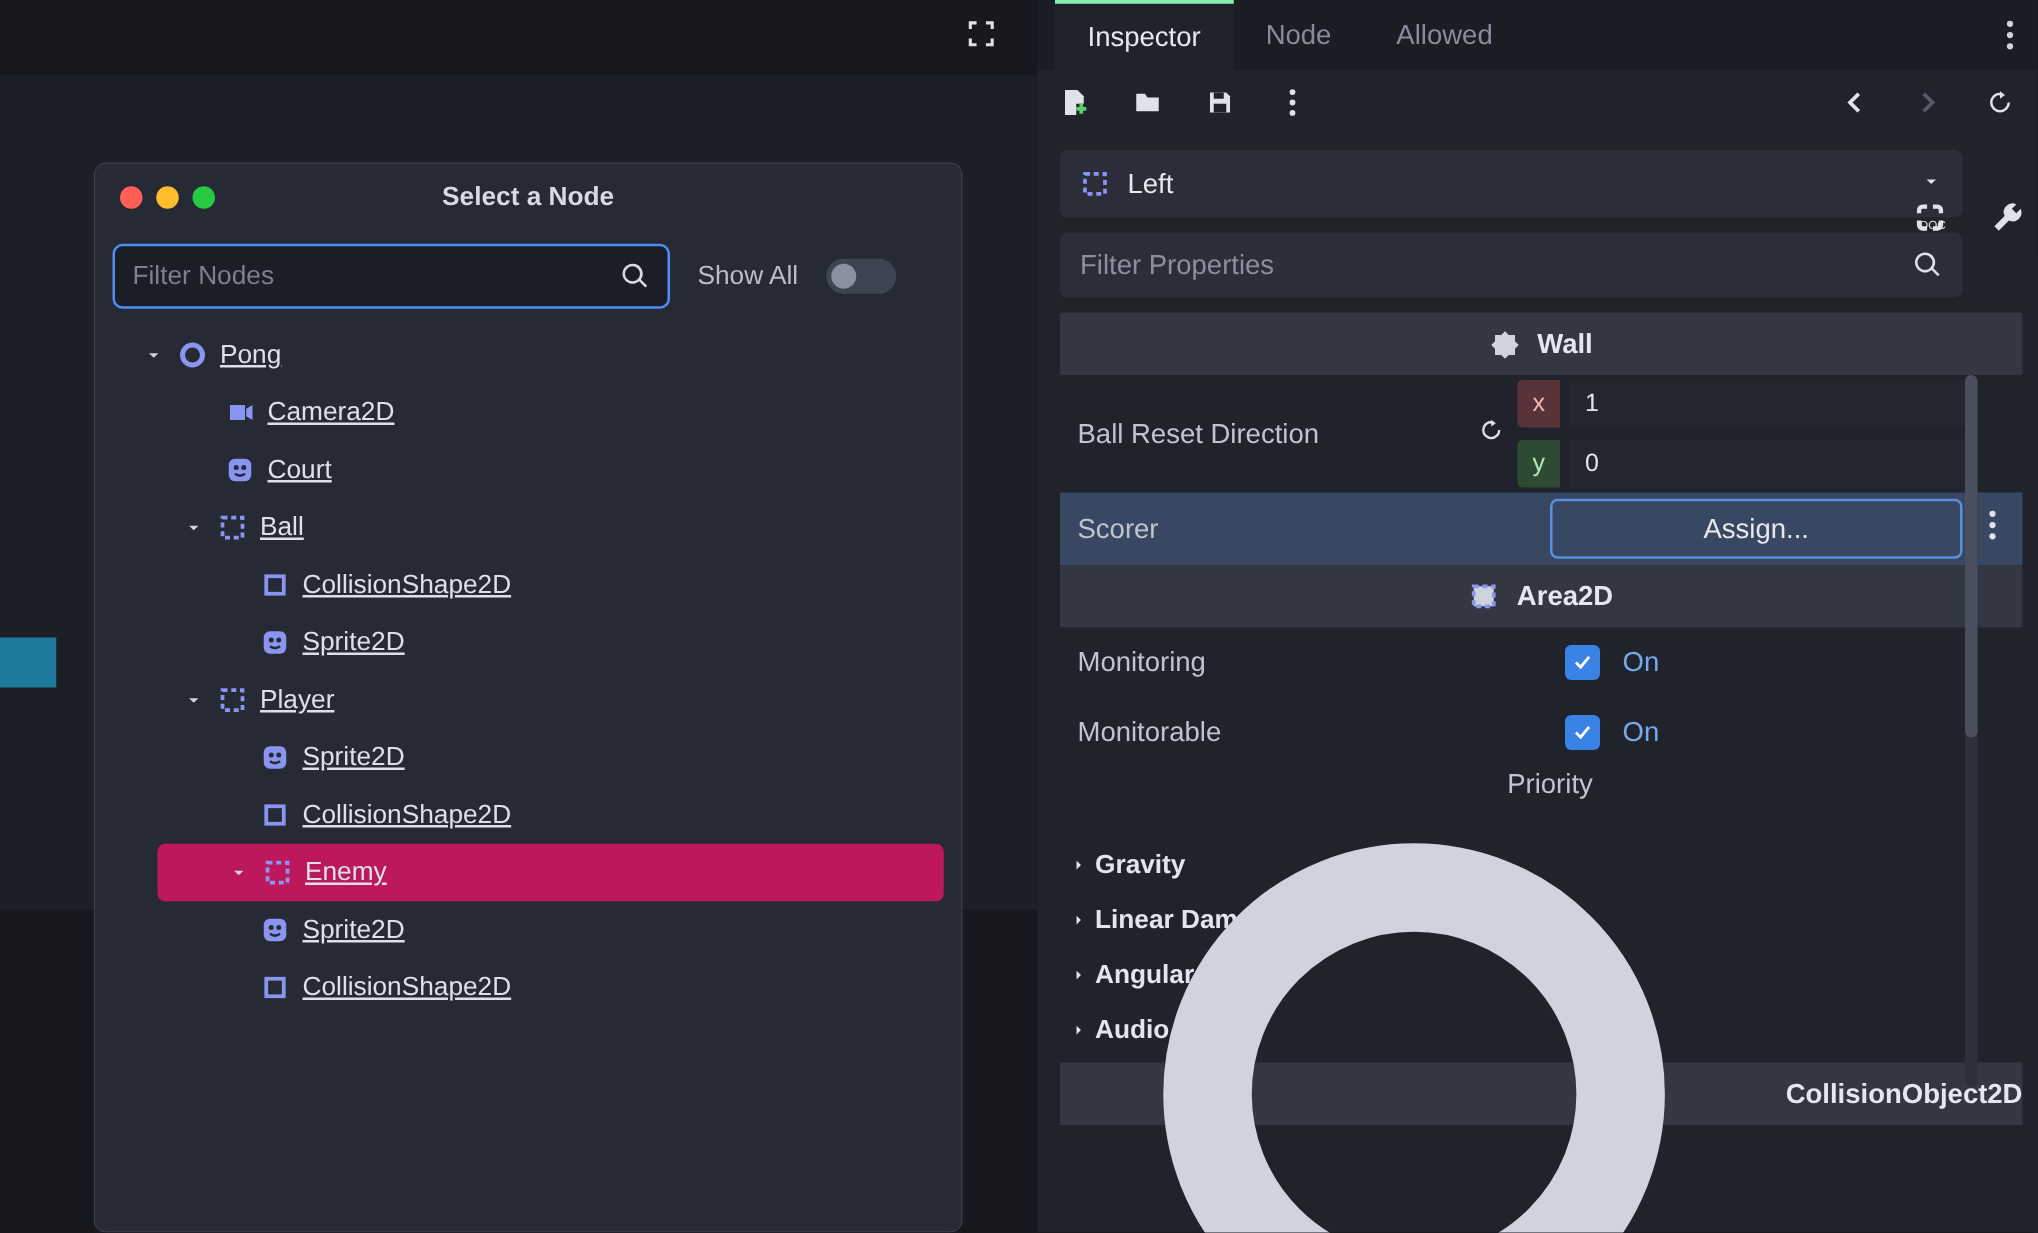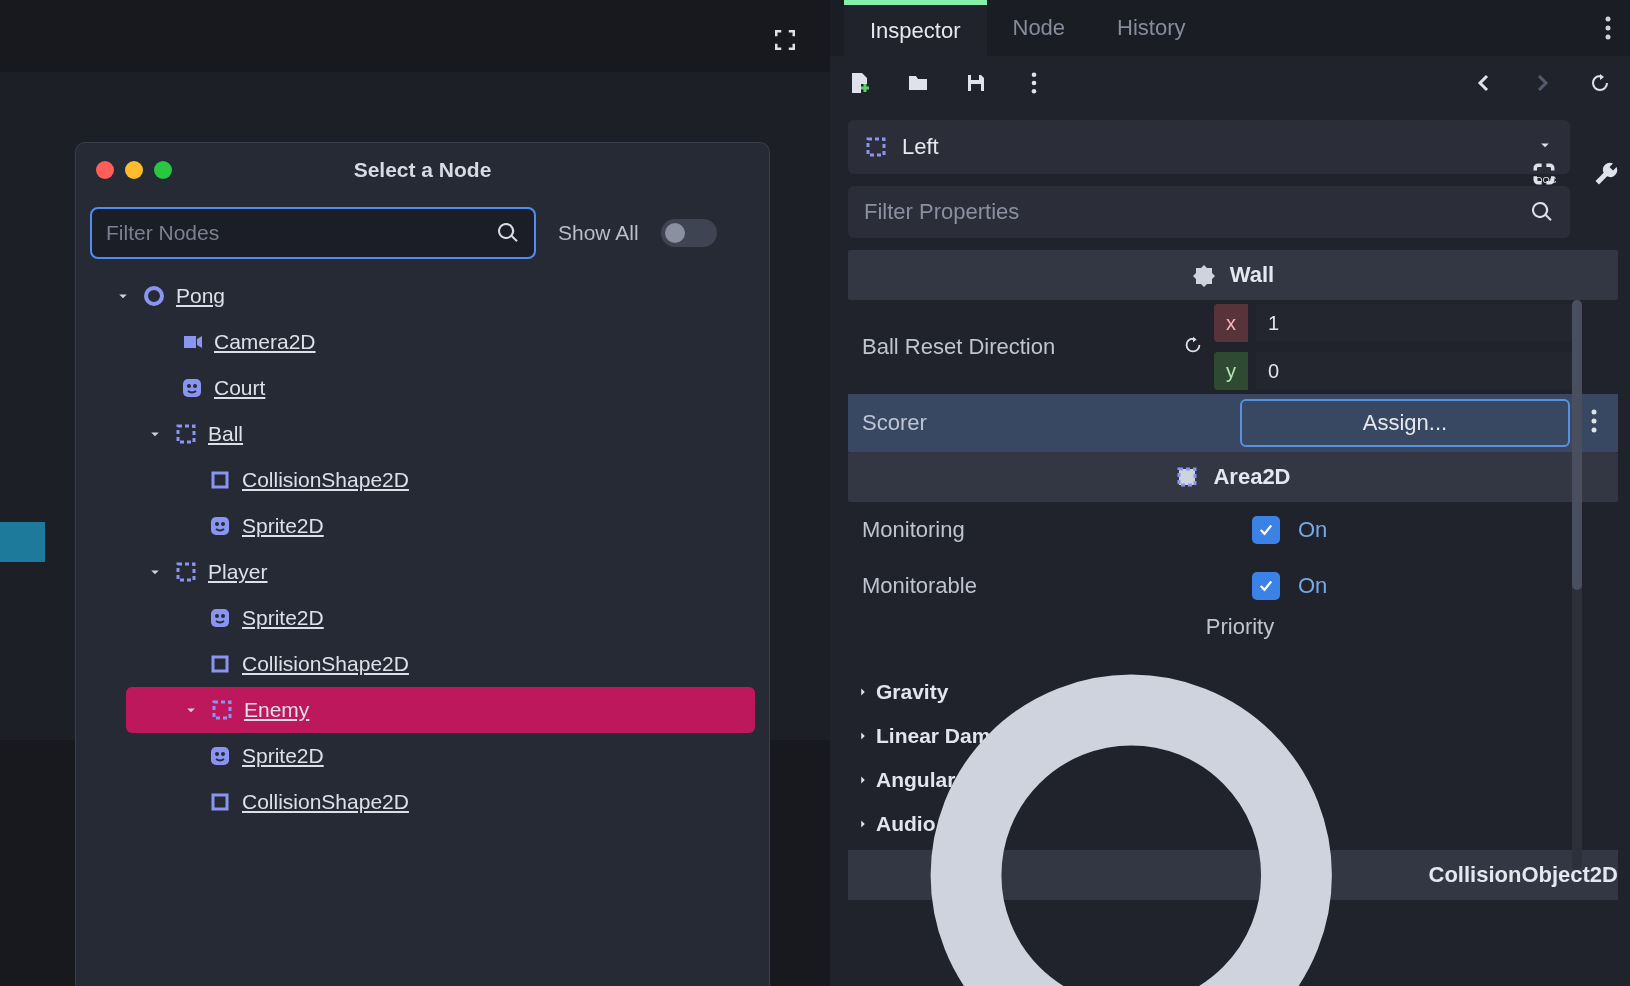--- a/index.html
+++ b/index.html
@@ -8,21 +8,21 @@
   font-family: -apple-system, BlinkMacSystemFont, "Segoe UI", sans-serif;
   color: #c4c9d4;
   font-size: 19px;
   width: 1630px;
   height: 986px;
   position: relative;
   overflow: hidden;
 }
 .left-panel {
   position: absolute;
-  left: 0; top: 12px;
+  left: 0; top: 0;
   width: 830px; height: 728px;
   background: #1d1f27;
 }
 .toolbar-top {
   position: absolute;
   left: 0; top: 0;
   width: 830px; height: 60px;
   background: #18191f;
   display: flex;
   justify-content: flex-end;
@@ -93,21 +93,21 @@
 .right-panel {
   position:absolute;
   left: 830px; top:0;
   width: 800px; height:986px;
   background:#21232c;
 }
 .tabs {
   height:56px; background:#1b1d25; display:flex; align-items:stretch; padding-left:14px; gap:0;
 }
 .tab { display:flex; align-items:center; padding:0 26px; font-size:22px; color:#868c9c; cursor:pointer; position:relative;}
-.tab.active { color:#e6e8ee; background:#21232c; border-top:5px solid #86efac;}
+.tab.active { color:#e6e8ee; background:#21232c; border-top:3px solid #86efac;}
 .tabs .dots { margin-left:auto; padding:0 18px; display:flex;align-items:center;}
 .dots svg{width:8px;height:26px; fill:#cfd3dd;}
 .inspector-toolbar {
   height:58px; display:flex; align-items:center; padding:0 18px; gap:34px;
 }
 .inspector-toolbar .spacer{margin-left:auto;}
 .itool{cursor:pointer;}
 .itool svg{width:24px;height:24px; fill:#dfe2ea;}
 .itool.dim svg{fill:#565b6b;}
 .side-icons { position:absolute; right:10px; top:160px; display:flex; flex-direction:row; gap:34px;}
@@ -335,21 +335,21 @@
         </div>
       </div>
     </div>
   </div>
 </div>
 
 <div class="right-panel">
   <div class="tabs">
     <div class="tab active">Inspector</div>
     <div class="tab">Node</div>
-    <div class="tab">History</div>
+    <div class="tab">Allowed</div>
     <div class="dots">
       <svg viewBox="0 0 8 26">
           <circle cx="4" cy="4" r="2.5"></circle>
           <circle cx="4" cy="13" r="2.5"></circle>
           <circle cx="4" cy="22" r="2.5"></circle>
         </svg>
     </div>
   </div>
 
   <div class="inspector-toolbar">

